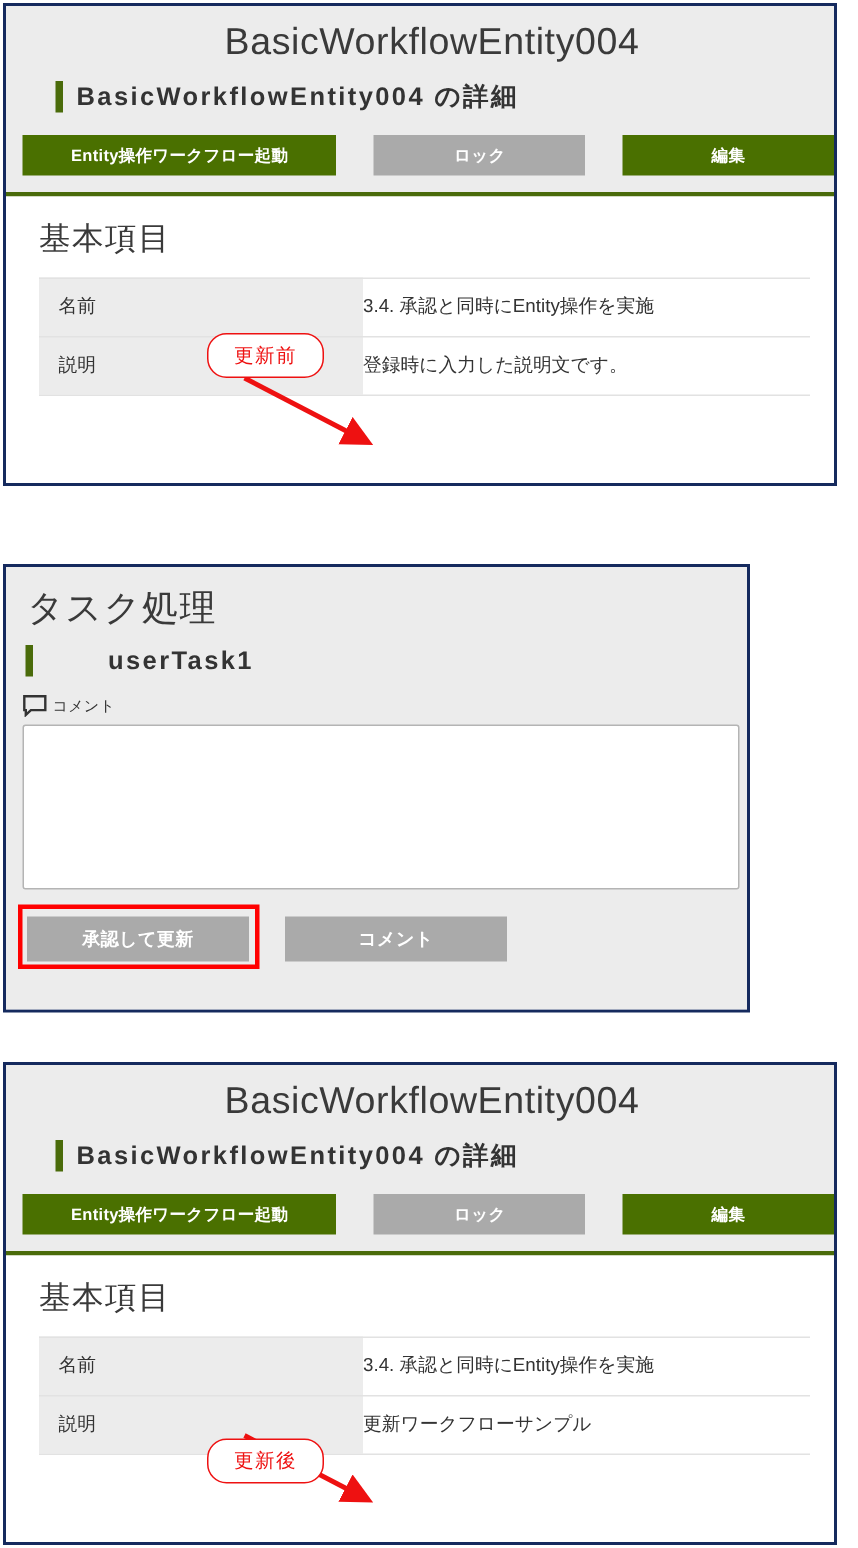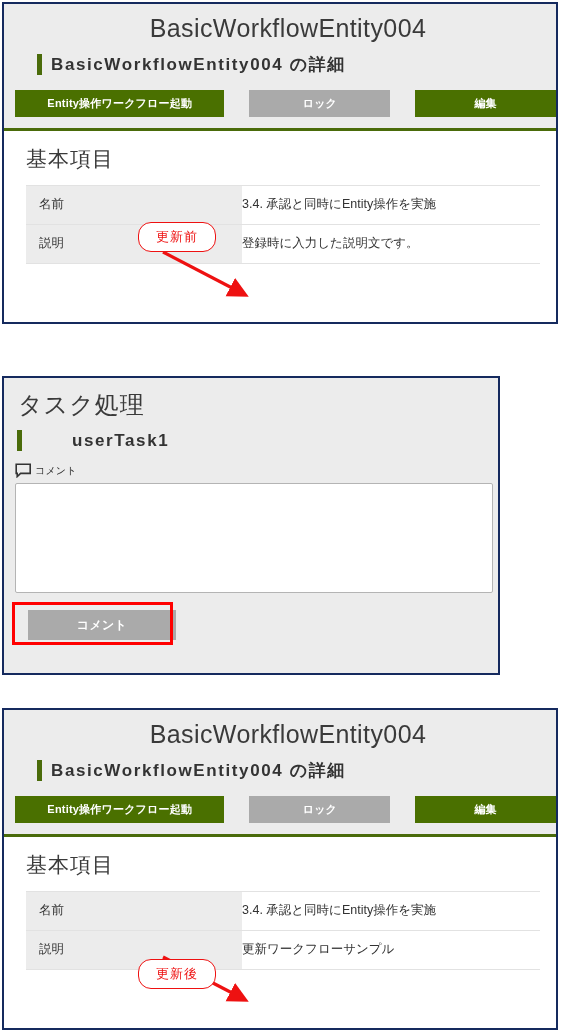--- a/index.html
+++ b/index.html
@@ -299,20 +299,21 @@
         </svg>
       </span>
       <span class="comment-label">コメント</span>
     </div>
 
     <div class="comment-area-wrap">
       <textarea class="comment-area" placeholder="" style=""></textarea>
     </div>
 
     <div class="task-btn-bar">
+      <button class="task-btn" style="margin-left:14px;">承認して更新</button>
       <button class="task-btn" style="margin-left:24px;">コメント</button>
       <span class="highlight-box"></span>
     </div>
   </div>
 </div>
 
 <div class="panel" style="left:2px; top:708px; width:556px; height:322px;">
 
   <div class="panel-head">
     <div class="page-title">BasicWorkflowEntity004</div>

